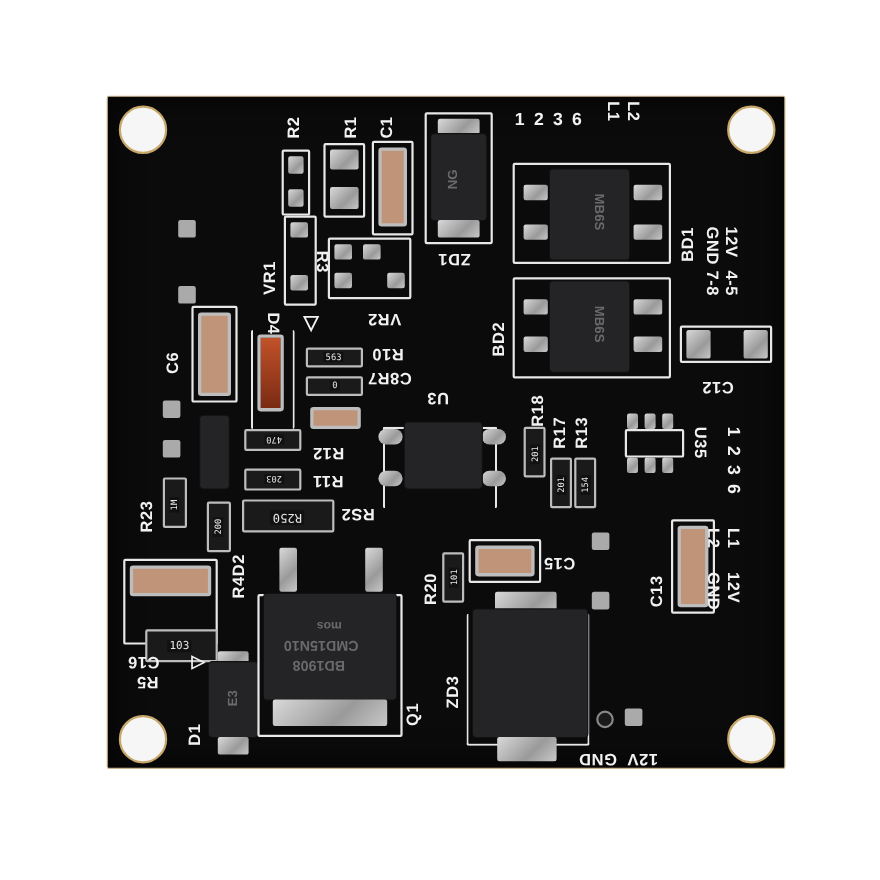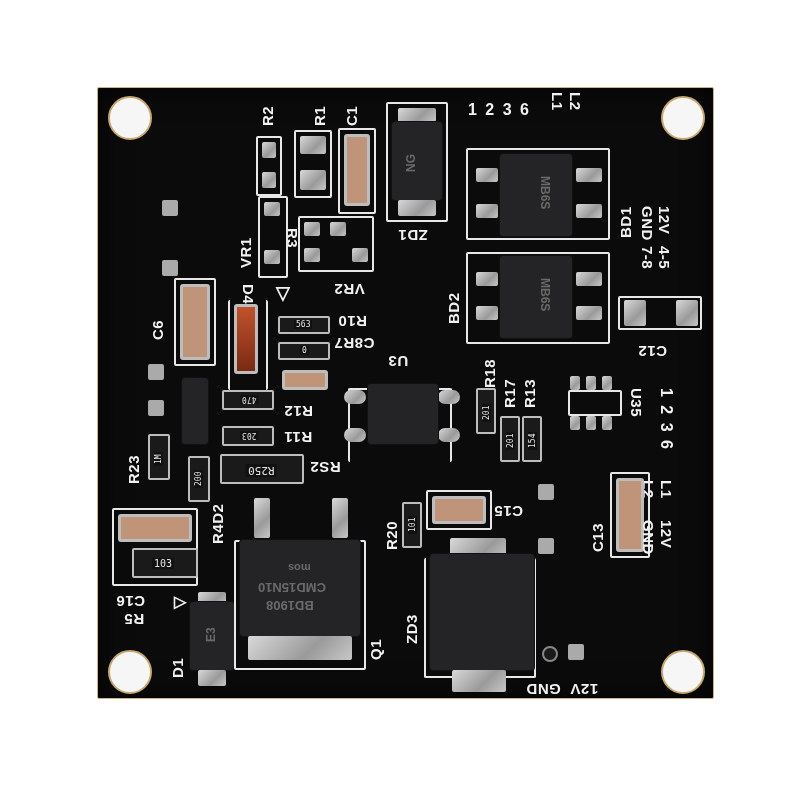--- a/index.html
+++ b/index.html
@@ -178,21 +178,21 @@
     <span class="restext r90" style="left:4px;top:30px">1M</span>
   </div>
   <div class="res" style="left:90px;top:368px;width:22px;height:46px">
     <span class="restext r90" style="left:4px;top:30px">200</span>
   </div>
   <div class="ic" style="left:84px;top:290px;width:26px;height:66px"></div>
   <div class="lbl r90" style="left:112px;top:456px"><span>R4</span><span>D2</span></div>
 
   <div class="outline" style="left:14px;top:420px;width:86px;height:78px"></div>
   <div class="cap" style="left:20px;top:426px;width:74px;height:28px"></div>
-  <div class="res" style="left:34px;top:460px;width:66px;height:30px">
+  <div class="res" style="left:34px;top:484px;width:66px;height:30px">
     <span class="restext" style="left:18px;top:8px;font-size:10px">103</span>
   </div>
   <div class="lbl r180" style="left:18px;top:506px">C16</div>
   <div class="lbl r180" style="left:26px;top:524px">R5</div>
 
   <div class="lbl r90" style="left:72px;top:590px">D1</div>
   <div class="lbl" style="left:76px;top:506px;font-size:16px">▷</div>
   <div class="pad" style="left:100px;top:504px;width:28px;height:14px"></div>
   <div class="ic" style="left:92px;top:514px;width:44px;height:68px">
     <div class="ictext r90" style="left:14px;top:40px">E3</div>

